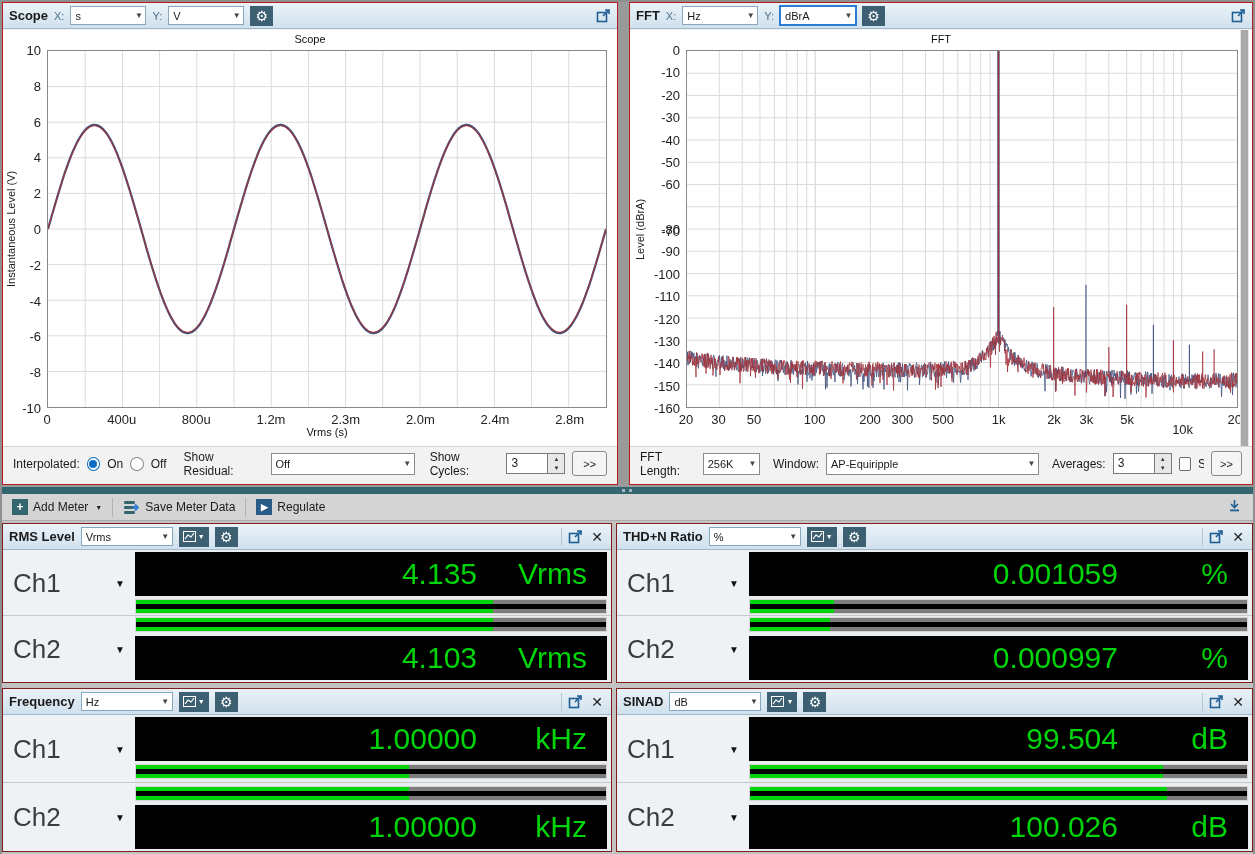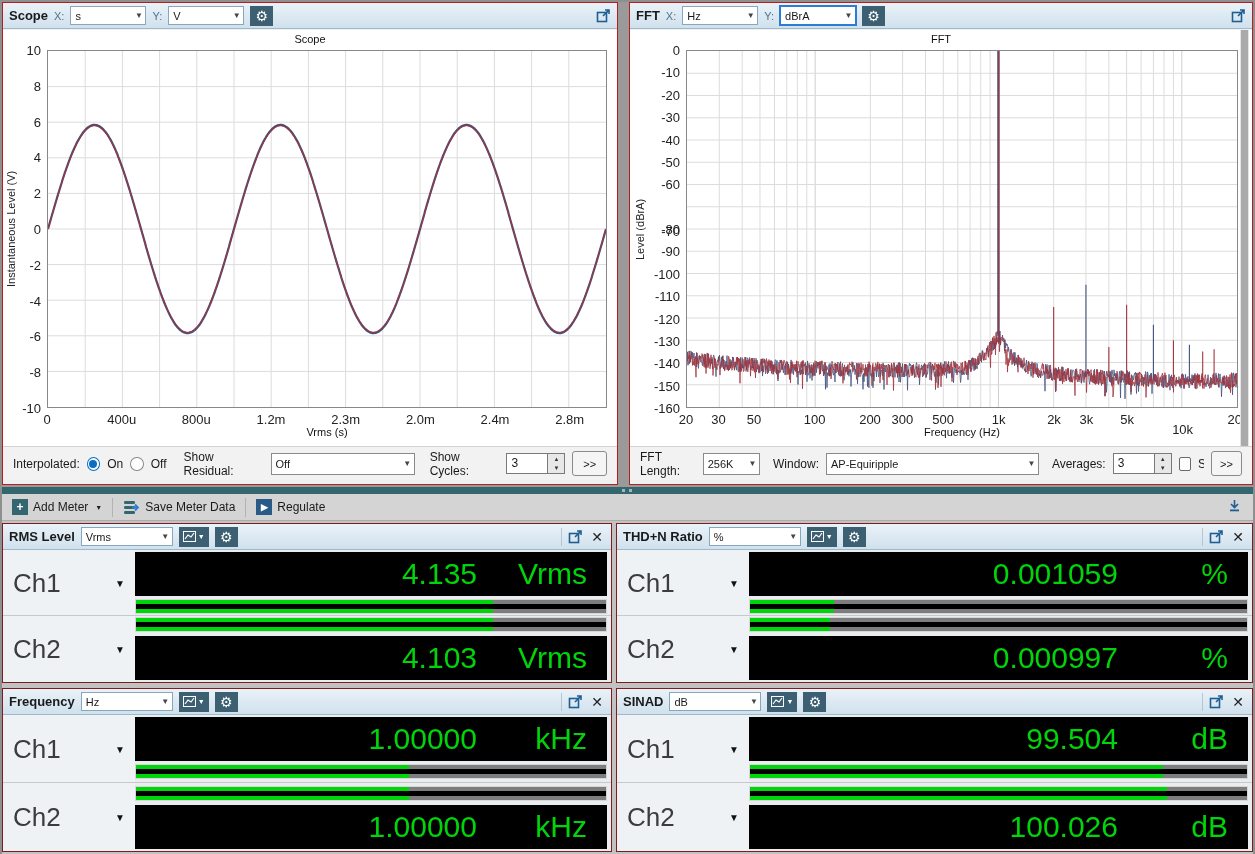--- a/index.html
+++ b/index.html
@@ -301,21 +301,20 @@
         <div class="tick" style="left: 240px; transform: translateX(-50%); top: 382px;">200</div>
         <div class="tick" style="left: 272.401px; transform: translateX(-50%); top: 382px;">300</div>
         <div class="tick" style="left: 313.221px; transform: translateX(-50%); top: 382px;">500</div>
         <div class="tick" style="left: 368.61px; transform: translateX(-50%); top: 382px;">1k</div>
         <div class="tick" style="left: 424px; transform: translateX(-50%); top: 382px;">2k</div>
         <div class="tick" style="left: 456.401px; transform: translateX(-50%); top: 382px;">3k</div>
         <div class="tick" style="left: 497.221px; transform: translateX(-50%); top: 382px;">5k</div>
         <div class="tick" style="left: 552.61px; transform: translateX(-50%); top: 392px;">10k</div>
         <div class="tick" style="left: 608px; transform: translateX(-50%); top: 382px;">20k</div>
       </div>
-    <div class="xaxis-title" style="left:56px;width:552px;top:396px">Frequency (Hz)</div>
     <div class="scrollstrip" style="right:3px;top:0;height:416px">
       <div class="thumb"></div>
     </div>
   </div>
   <div class="ctrls">
     <span>FFT Length:</span>
     <div class="combo" style="width:66px;height:22px;border-color:#8a8a8a">
       <span>256K</span>
       <span class="arr">▼</span>
     </div>

